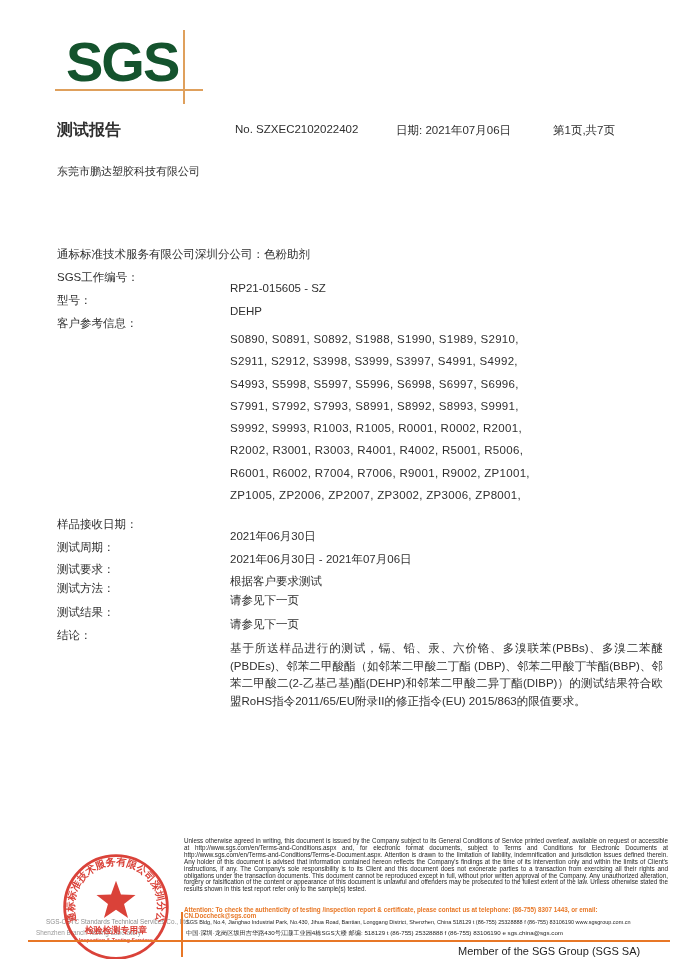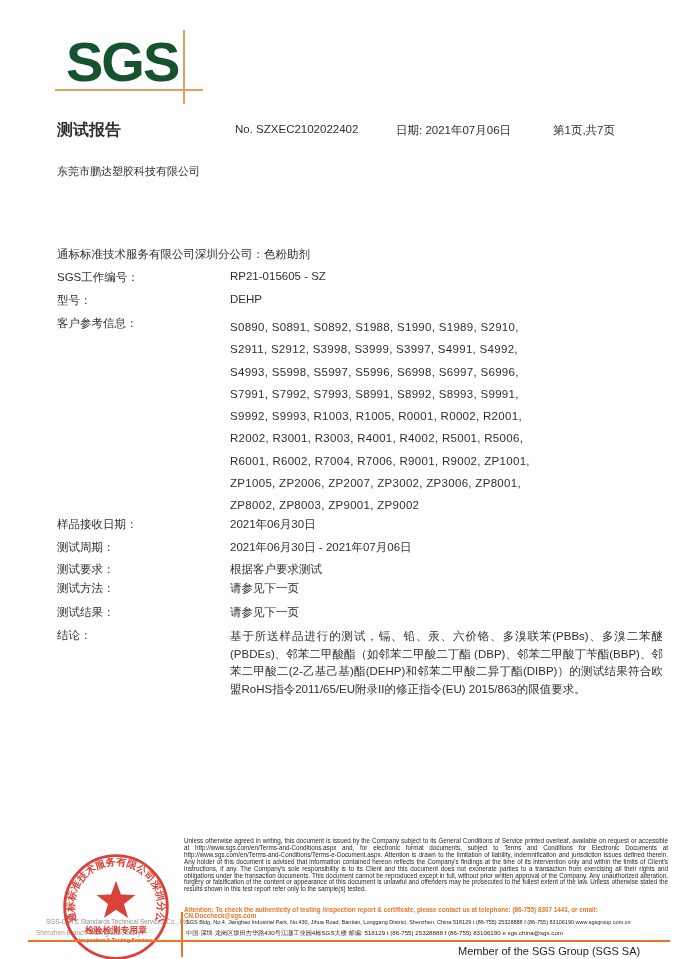--- a/index.html
+++ b/index.html
@@ -21,21 +21,21 @@
   .title{ position:absolute; left:57px; top:120px; font-size:16px; font-weight:bold; }
   .report-no{ position:absolute; left:235px; top:123px; font-size:11.5px; }
   .report-date{ position:absolute; left:396px; top:123px; font-size:11.5px; }
   .page-info{ position:absolute; left:553px; top:123px; font-size:11.5px;text-align:center; }
   
   .applicant{ position:absolute; left:57px; top:160px; font-size:11px; line-height:23px; }
   .sample-statement{ position:absolute; left:57px; top:247px; font-size:11.5px; }
   
   .frow{ position:absolute; left:57px; font-size:11.5px; }
   .frow .lbl{ position:absolute; left:0; top:0; width:170px; }
-  .frow .val{ position:absolute; left:173px; top:0; width:433px; }
+  .frow .val{ position:absolute; left:173px; top:12px; width:433px; }
   .codes .val div{ line-height:22.3px; letter-spacing:.3px; }
   .conclusion .val{ line-height:17.6px; text-align:justify; }
   
   .stamp{ position:absolute; left:60px; top:851px; width:112px; height:112px; opacity:.88; }
   .company-en{ position:absolute; left:46px; top:918px; font-size:6.4px; color:#8f8f8f; white-space:nowrap; }
   .company-en2{ position:absolute; left:36px; top:929px; font-size:6.4px; color:#9a9a9a; white-space:nowrap; }
   
   .disclaimer{
     position:absolute; left:184px; top:838px; width:484px;
     font-size:6.3px; line-height:6.9px; text-align:justify; color:#1f1f1f;
@@ -84,21 +84,20 @@
     <span class="lbl">客户参考信息：</span>
     <span class="val">
       <div>S0890, S0891, S0892, S1988, S1990, S1989, S2910,</div>
       <div>S2911, S2912, S3998, S3999, S3997, S4991, S4992,</div>
       <div>S4993, S5998, S5997, S5996, S6998, S6997, S6996,</div>
       <div>S7991, S7992, S7993, S8991, S8992, S8993, S9991,</div>
       <div>S9992, S9993, R1003, R1005, R0001, R0002, R2001,</div>
       <div>R2002, R3001, R3003, R4001, R4002, R5001, R5006,</div>
       <div>R6001, R6002, R7004, R7006, R9001, R9002, ZP1001,</div>
       <div>ZP1005, ZP2006, ZP2007, ZP3002, ZP3006, ZP8001,</div>
-      <div>ZP8002, ZP8003, ZP9001, ZP9002</div>
     </span>
   </div>
 
   <div class="frow" style="top:517px;">
     <span class="lbl">样品接收日期：</span>
     <span class="val">2021年06月30日</span>
   </div>
 
   <div class="frow" style="top:540px;">
     <span class="lbl">测试周期：</span>

